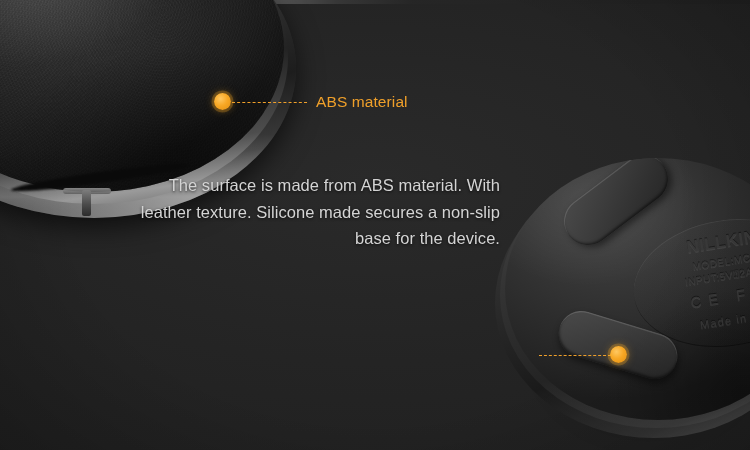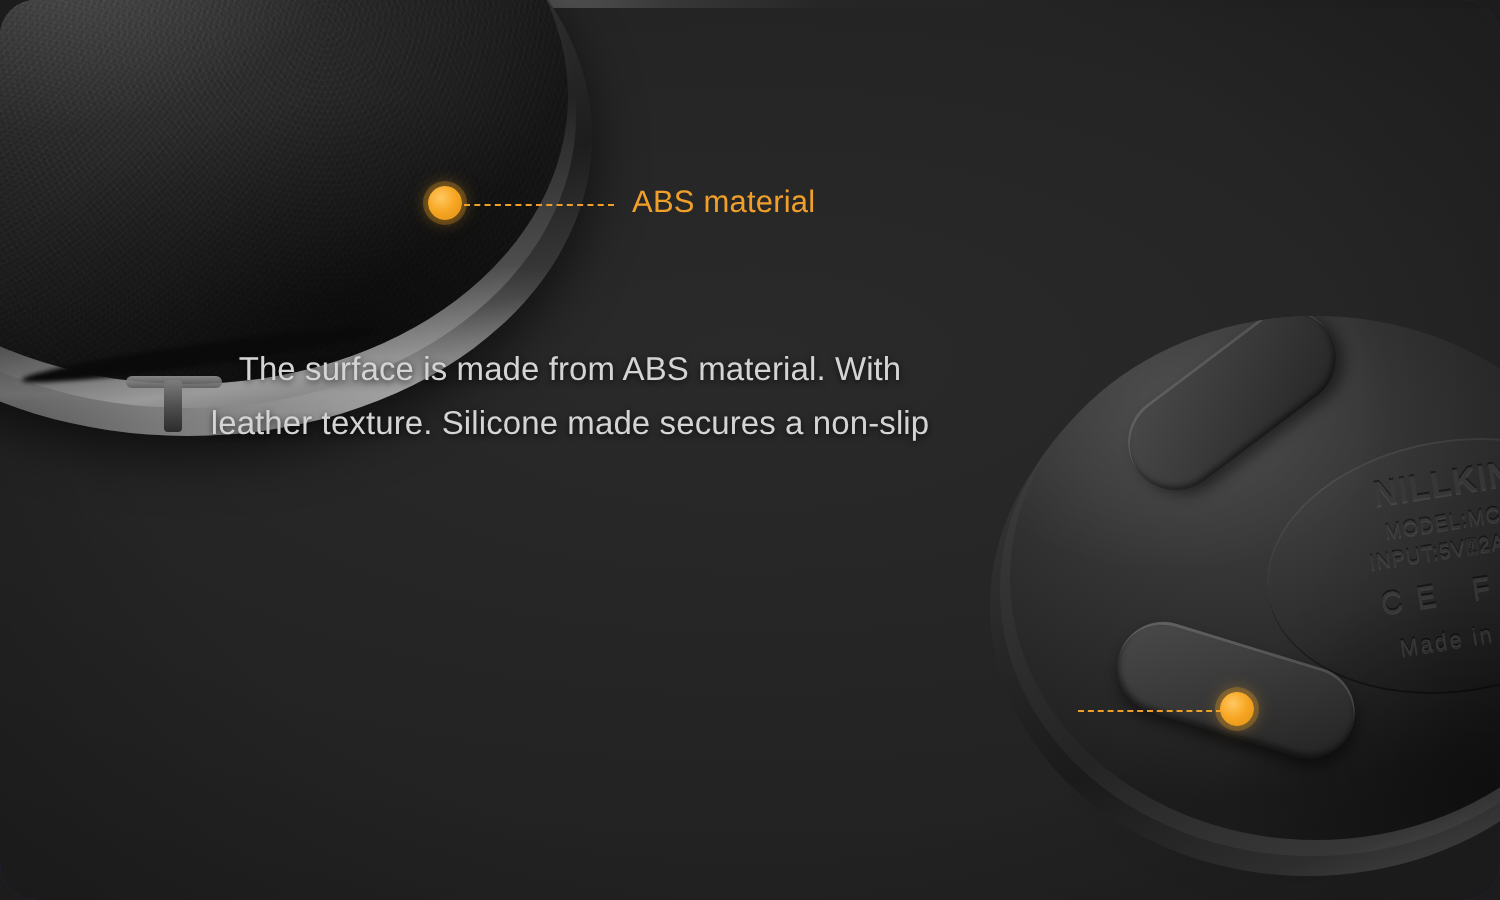--- a/index.html
+++ b/index.html
@@ -7,21 +7,20 @@
     padding: 0;
     background: #1c1c1c;
   }
   #stage {
     position: relative;
     width: 750px;
     height: 450px;
     overflow: hidden;
     background: #4c1d95;
     font-family: "Liberation Sans", sans-serif;
-    border-radius: 18px;
     -webkit-font-smoothing: antialiased;
   }
 
   
   .bg {
     position: absolute;
     inset: 0;
     background:
       radial-gradient(120% 90% at 50% 40%, #2a2a2a 0%, #242424 45%, #1e1e1e 100%);
   }
@@ -264,20 +263,21 @@
     line-height: 1;
     margin: 0 0 14px 0;
     text-shadow: 0 2px 5px rgba(0,0,0,.6);
   }
   .body-line {
     font-size: 16.5px;
     color: #d4d4d4;
     line-height: 1.62;
     letter-spacing: .05px;
     text-shadow: 0 1px 3px rgba(0,0,0,.7);
+    text-align: right;
   }
 </style>
 </head>
 <body>
 
 <div id="stage">
 
   <div class="bg"></div>
   <div class="top-strip"></div>
 
@@ -319,15 +319,16 @@
   <div class="callout-dot" style="left:214px; top:93px;"></div>
   <div class="callout-dash" style="left:232px; top:102px; width:75px;"></div>
   <div class="callout-label" style="left:316px; top:93px;">ABS material</div>
 
   <div class="callout-dash" style="left:539px; top:355px; width:72px;"></div>
   <div class="callout-dot" style="left:610px; top:346px;"></div>
 
   <div class="copy">
     <div class="body-line">The surface is made from ABS material. With</div>
     <div class="body-line">leather texture. Silicone made secures a non-slip</div>
+    <div class="body-line">base for the device.</div>
   </div>
 
 </div>
 
 </body></html>

